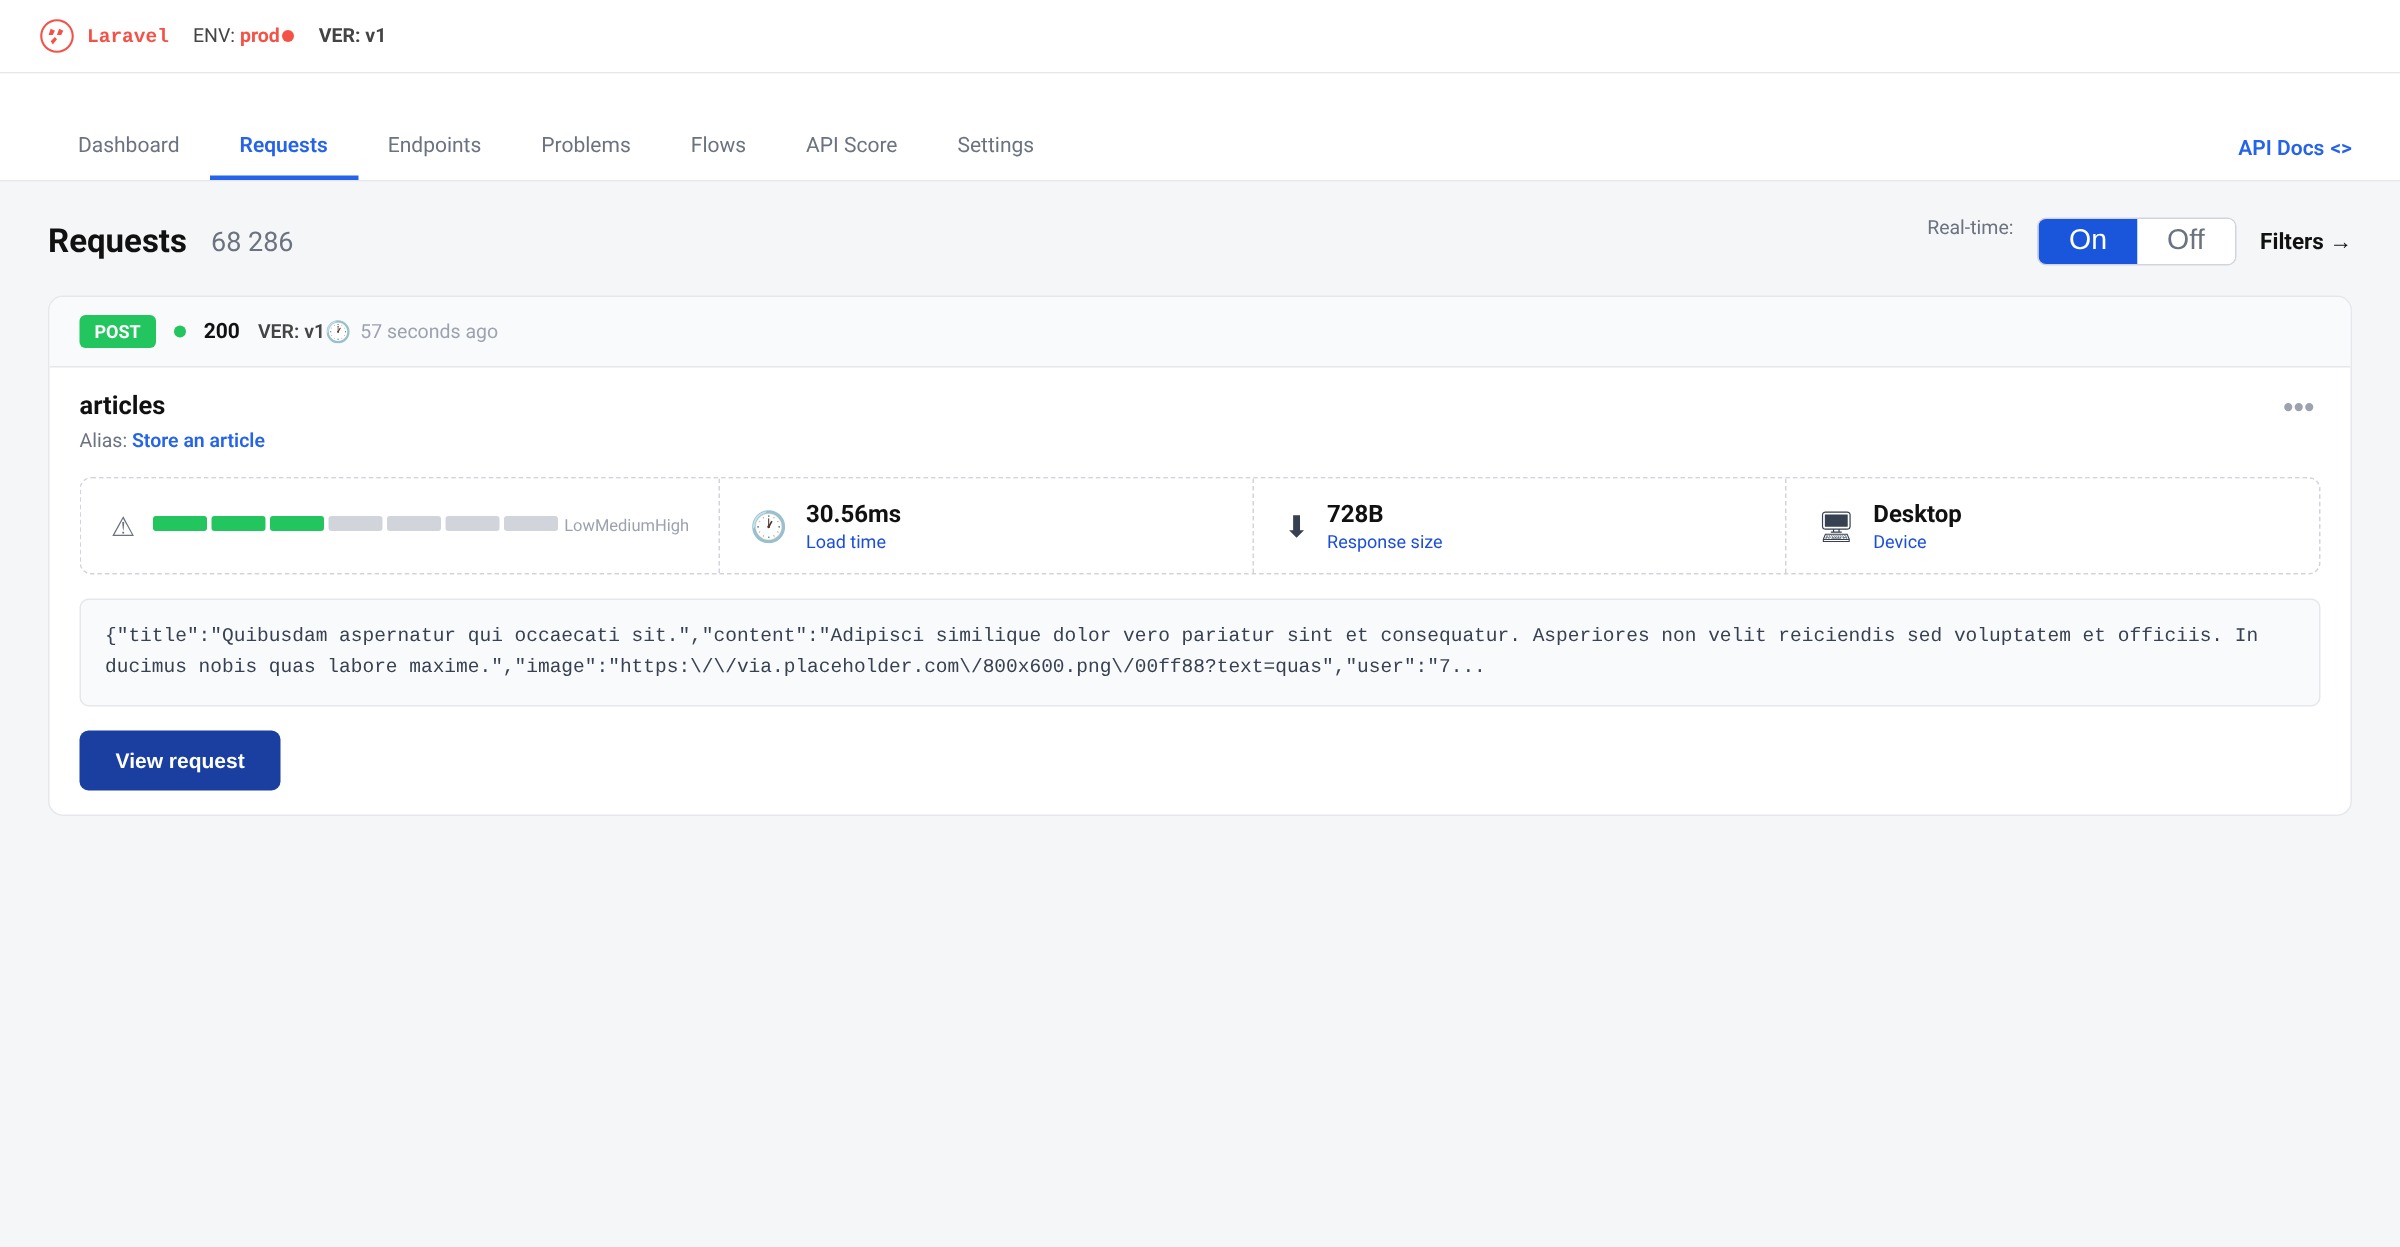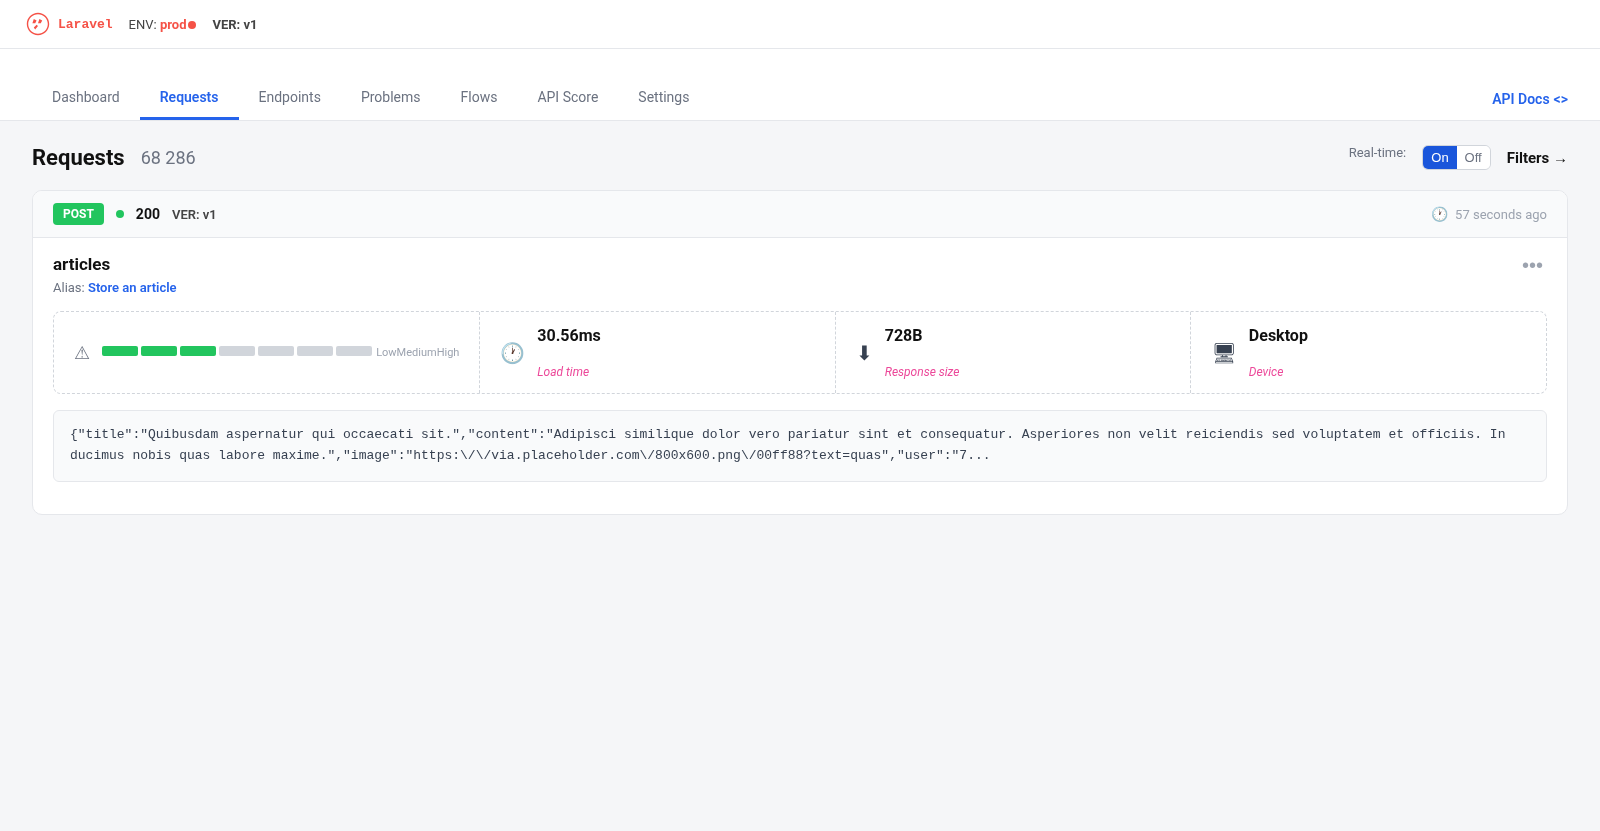--- a/index.html
+++ b/index.html
@@ -38,27 +38,27 @@
     .main { padding: 24px 32px; }
 
     
     .requests-header { display: flex; align-items: center; justify-content: space-between; margin-bottom: 20px; }
     .requests-title-area { display: flex; align-items: center; gap: 16px; }
     .requests-title { font-size: 22px; font-weight: 700; color: #111; }
     .requests-count { font-size: 18px; color: #6b7280; font-weight: 400; }
     .requests-controls { display: flex; gap: 16px; }
     .realtime-label { color: #6b7280; font-size: 13px; }
     .realtime-toggle { display: flex; border: 1px solid #d1d5db; border-radius: 6px; overflow: hidden; }
-    .toggle-btn { padding: 4px 8px; font-size: 13px; cursor: pointer; background: #fff; color: #6b7280; border: none; }
+    .toggle-btn { padding: 4px 20px; font-size: 19px; cursor: pointer; background: #fff; color: #6b7280; border: none; }
     .toggle-btn.active { background: #1a56db; color: #fff; }
     .filters-btn { font-size: 15px; font-weight: 700; color: #111; cursor: pointer; display: flex; align-items: center; gap: 6px; }
 
     
     .request-card { background: #fff; border: 1px solid #e5e7eb; border-radius: 10px; overflow: hidden; margin-bottom: 16px; }
-    .request-card-header { display: flex; align-items: center; justify-content: space-between; padding: 12px 20px; background: #f9fafb; border-bottom: 1px solid #e5e7eb; }
+    .request-card-header { display: flex; align-items: center; justify-content: flex-start; padding: 12px 20px; background: #f9fafb; border-bottom: 1px solid #e5e7eb; }
     .request-card-header-left { display: flex; align-items: center; gap: 12px; }
     .method-badge { background: #22c55e; color: #fff; font-weight: 700; font-size: 12px; padding: 4px 10px; border-radius: 4px; }
     .status-dot { display: inline-block; width: 8px; height: 8px; background: #22c55e; border-radius: 50%; }
     .status-code { font-weight: 700; color: #111; font-size: 14px; }
     .ver-label { font-size: 13px; color: #6b7280; }
     .ver-label span { font-weight: 600; color: #444; }
     .request-card-header-right { display: flex; align-items: center; gap: 6px; color: #9ca3af; font-size: 13px; }
     .clock-icon { font-size: 14px; }
 
     
@@ -76,21 +76,21 @@
     .speed-indicator { display: flex; flex-direction: row; gap: 4px; width: 100%; }
     .speed-bar-track { display: flex; gap: 3px; height: 10px; }
     .speed-bar-seg { height: 10px; border-radius: 2px; }
     .speed-bar-seg.filled { background: #22c55e; }
     .speed-bar-seg.empty { background: #d1d5db; }
     .speed-labels { display: flex; justify-content: space-between; font-size: 11px; color: #9ca3af; }
     .speed-shield { color: #6b7280; font-size: 18px; flex-shrink: 0; }
 
     .metric-icon { font-size: 20px; color: #374151; }
     .metric-text .metric-value { font-size: 16px; font-weight: 700; color: #111; }
-    .metric-text .metric-label { font-size: 12px; color: #ec4899; margin-top: 20px; font-style: italic; }
+    .metric-text .metric-label { font-size: 12px; color: #1d4ed8; margin-top: 2px; }
 
     
     .request-json { background: #f9fafb; border: 1px solid #e5e7eb; border-radius: 6px; padding: 14px 16px; font-family: 'Courier New', monospace; font-size: 13px; color: #374151; line-height: 1.6; margin-bottom: 16px; white-space: pre-wrap; word-break: break-word; }
 
     .view-request-btn { background: #1a3fa0; color: #fff; border: none; border-radius: 6px; padding: 12px 24px; font-size: 14px; font-weight: 600; cursor: pointer; }
 
     .more-btn { background: none; border: none; cursor: pointer; color: #9ca3af; font-size: 20px; padding: 0 4px; }
 
     .header-right { margin-left: auto; padding-bottom: 8px; }
   </style>
@@ -223,16 +223,17 @@
             <div class="metric-value">Desktop</div>
             <div class="metric-label">Device</div>
           </div>
         </div>
       </div>
 
       
       <div class="request-json">{"title":"Quibusdam aspernatur qui occaecati sit.","content":"Adipisci similique dolor vero pariatur sint et consequatur. Asperiores non velit reiciendis sed voluptatem et officiis. In ducimus nobis quas labore maxime.","image":"https:\/\/via.placeholder.com\/800x600.png\/00ff88?text=quas","user":"7...</div>
 
       
+      <button class="view-request-btn">View request</button>
     </div>
   </div>
 
 </div>
 
 </body></html>

